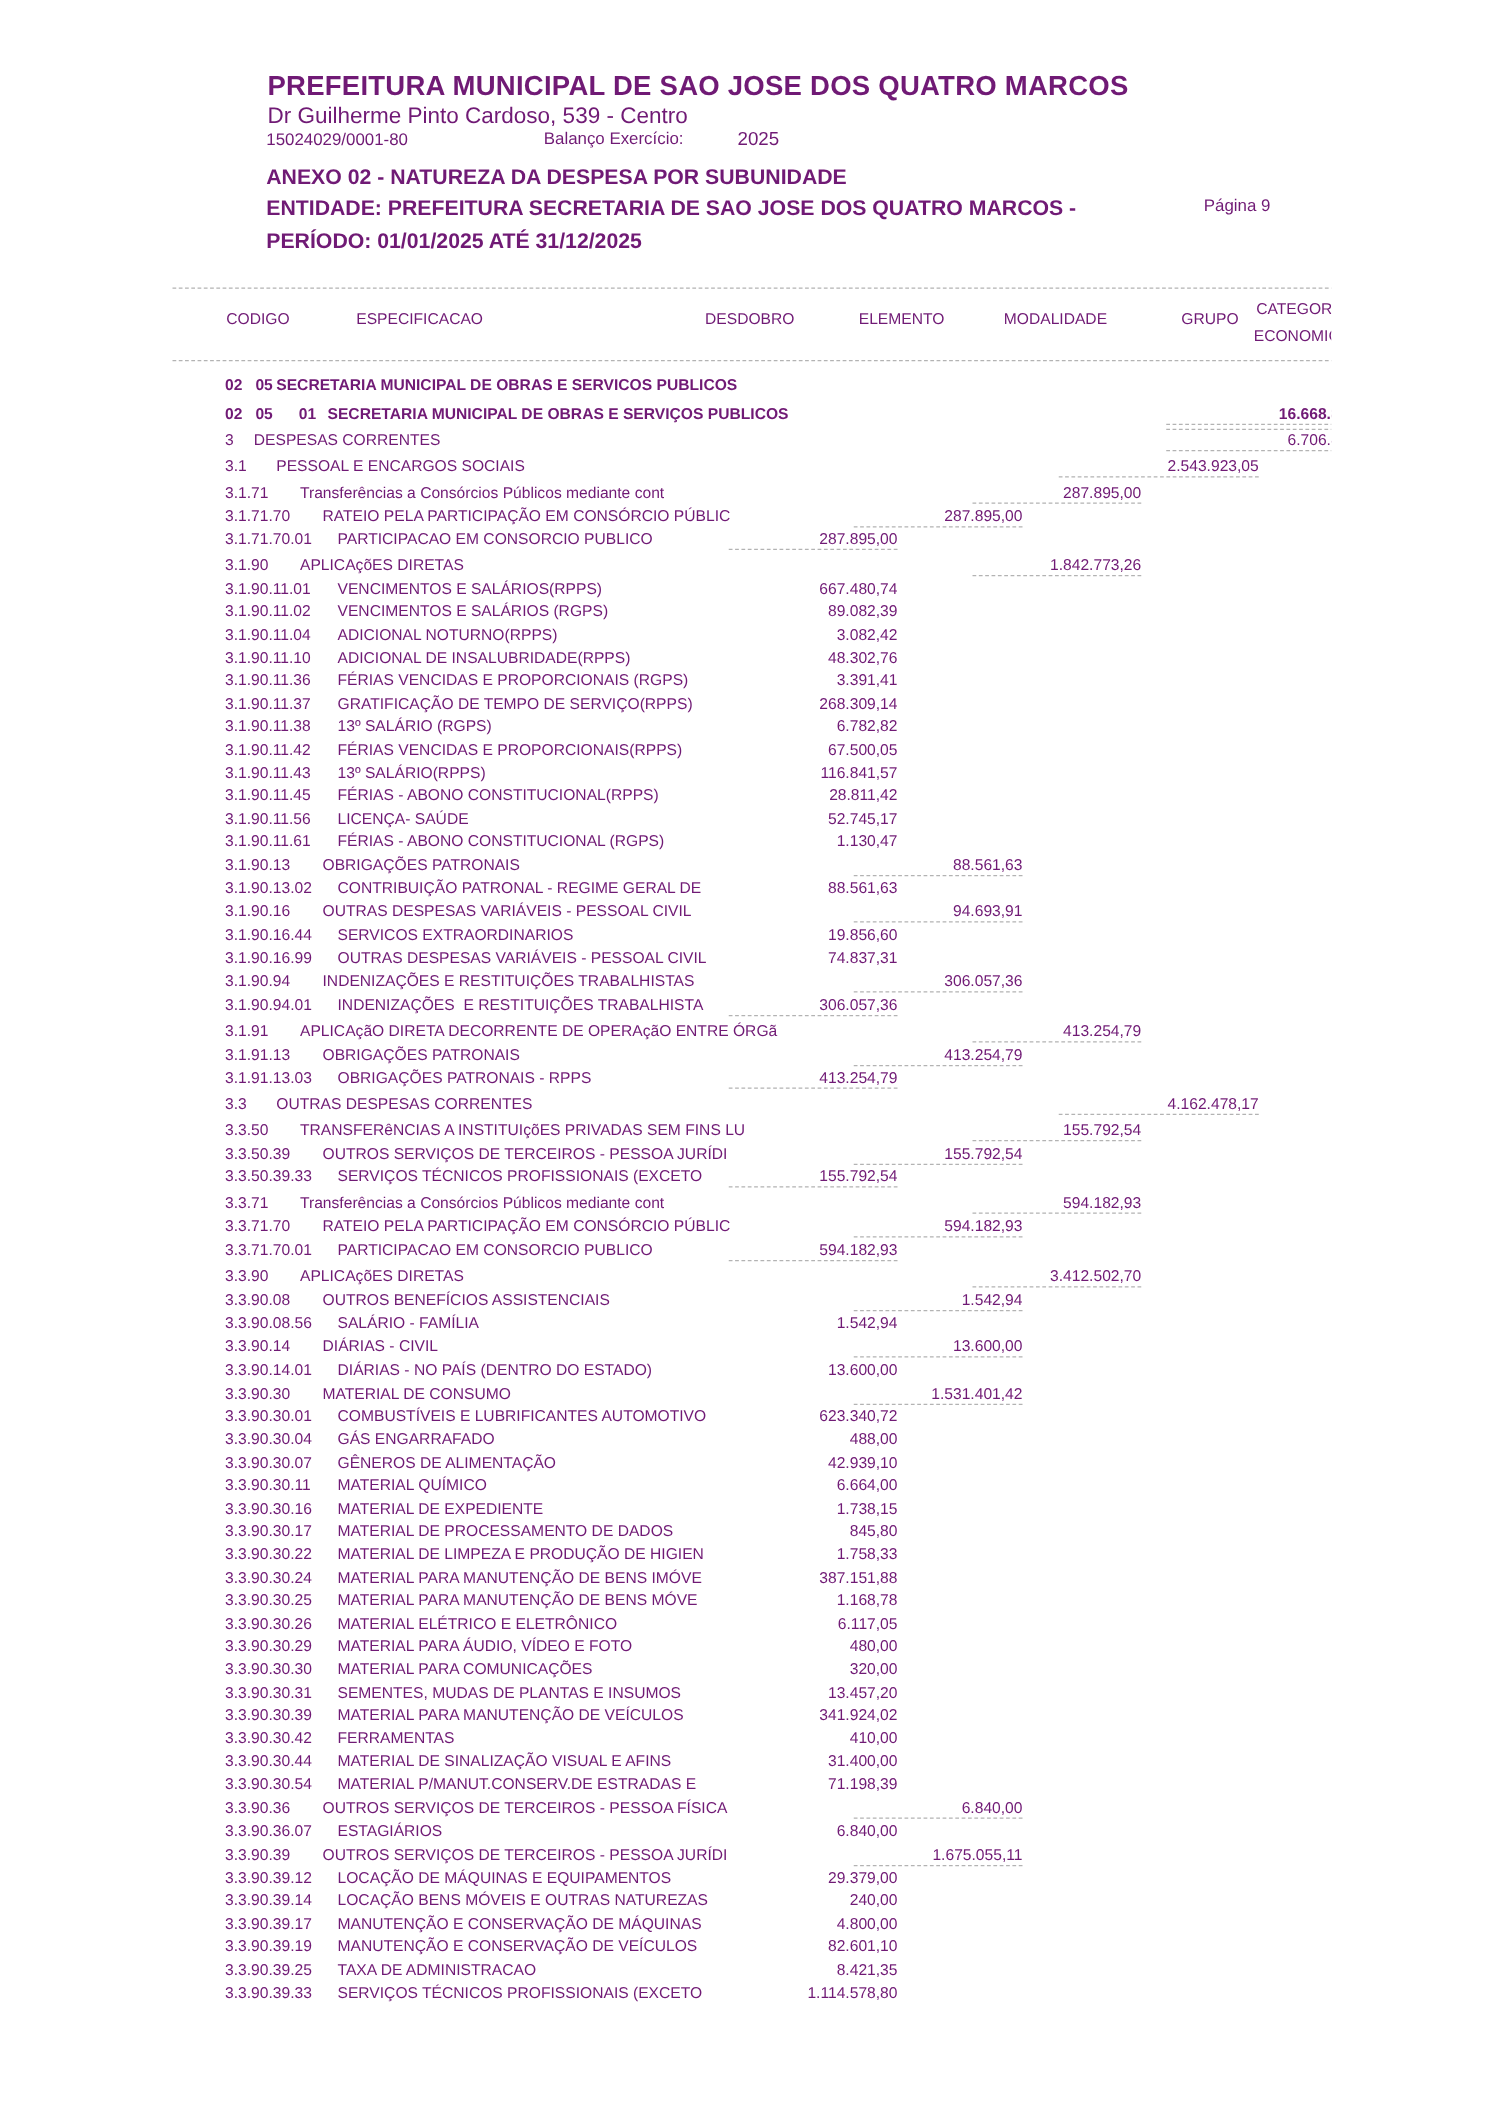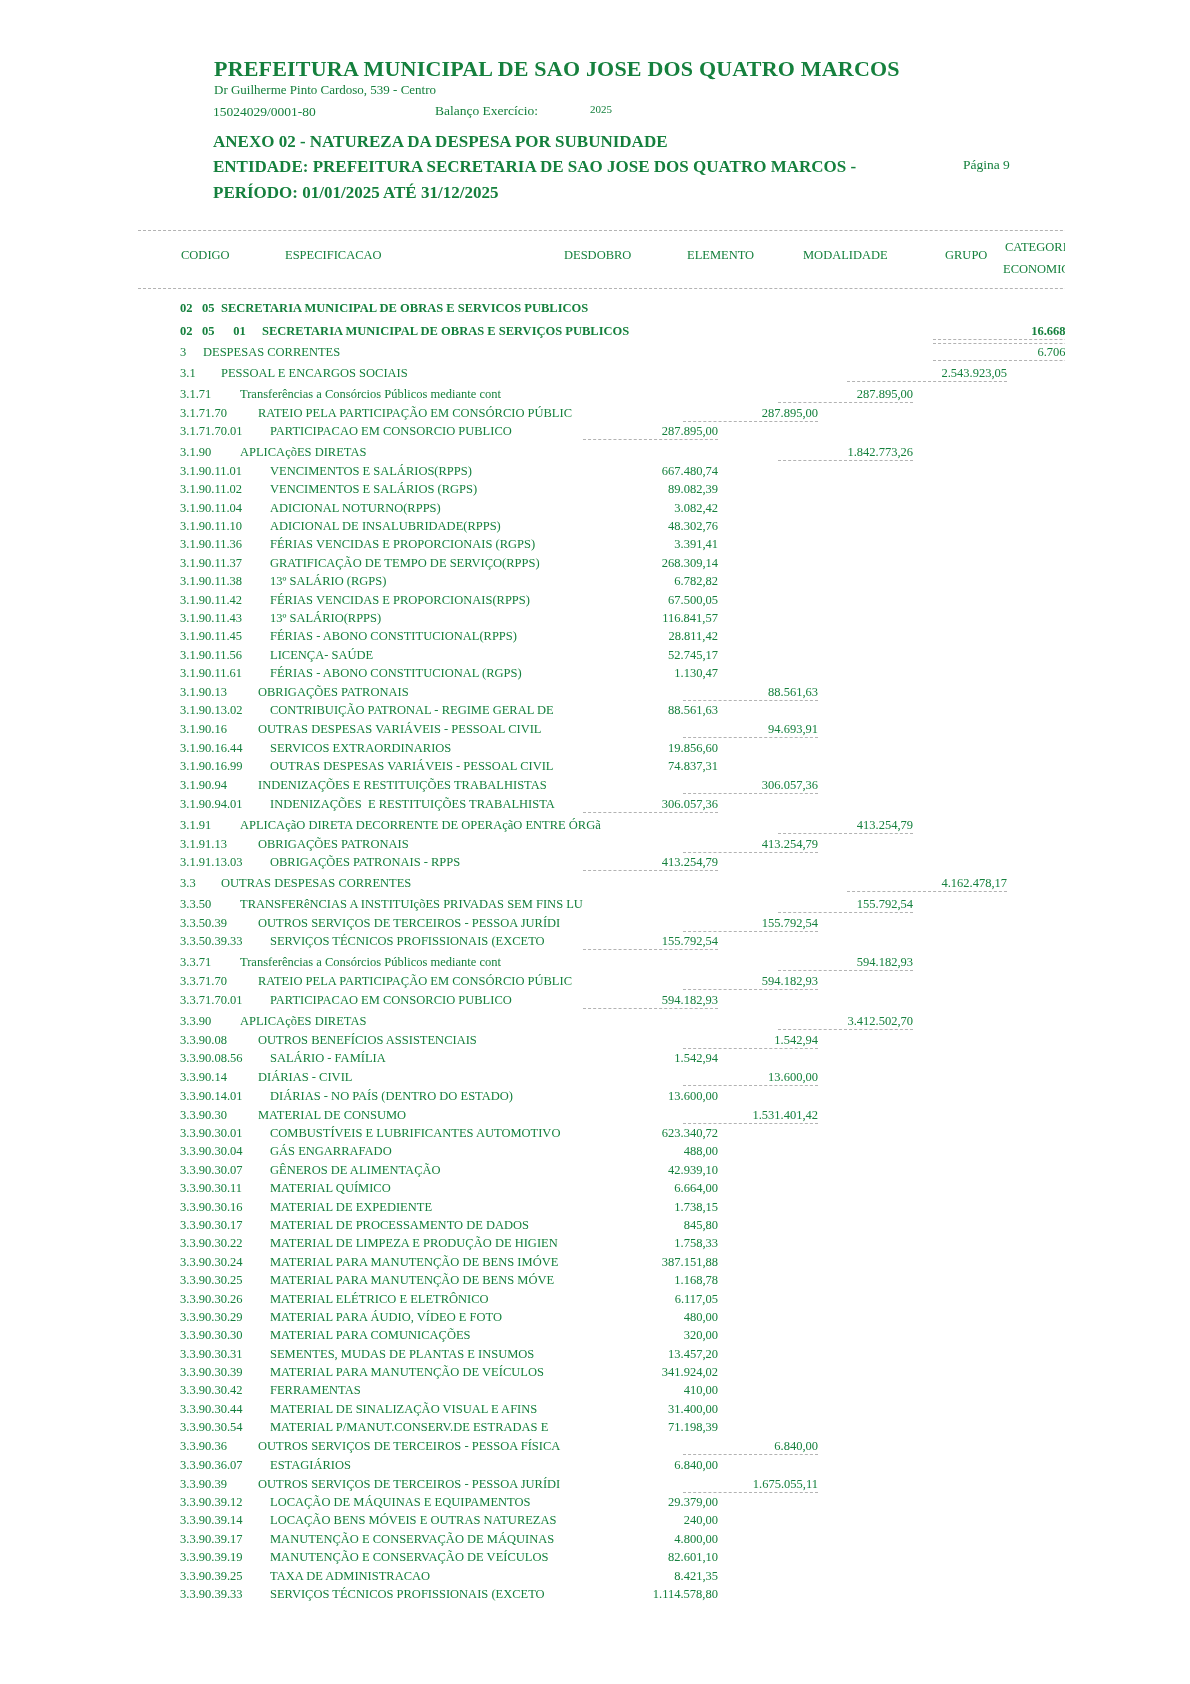--- a/index.html
+++ b/index.html
@@ -1,24 +1,24 @@
 <!DOCTYPE html>
 <html><head>
 <meta charset="utf-8">
 <style>
   html,body{margin:0;padding:0;background:#ffffff;}
   .page{position:relative;width:1065px;height:1684px;background:#fff;overflow:hidden;
-        font-family:Liberation Serif, serif;color:#15803d;}
+        font-family:Liberation Sans, sans-serif;color:#701a75;}
   .abs{position:absolute;white-space:pre;}
   
   .title{left:214px;top:56px;font-size:22px;font-weight:bold;letter-spacing:.2px;}
-  .address{left:214px;top:82px;font-size:13px;}
+  .address{left:214px;top:82px;font-size:18px;}
   .cnpj{left:213px;top:104px;font-size:13.5px;}
   .bal-label{left:435px;top:103px;font-size:13.5px;}
-  .bal-year{left:590px;top:103px;font-size:11px;}
+  .bal-year{left:590px;top:103px;font-size:15px;}
   .anexo{left:213px;top:132px;font-size:17px;font-weight:bold;}
   .entidade{left:213px;top:157px;font-size:17px;font-weight:bold;}
   .periodo{left:213px;top:183px;font-size:17px;font-weight:bold;}
   .pagina{left:963px;top:157px;font-size:13.5px;text-align:center;}
   
   .rule{position:absolute;left:138px;width:965px;border-top:1px dashed #b3b3b3;height:0;}
   .rule1{top:230px;} .rule2{top:288px;}
   
   .colhead{position:absolute;top:248px;font-size:12.5px;}
   .ch-codigo{left:181px;} .ch-espec{left:285px;} .ch-desdobro{left:564px;}

